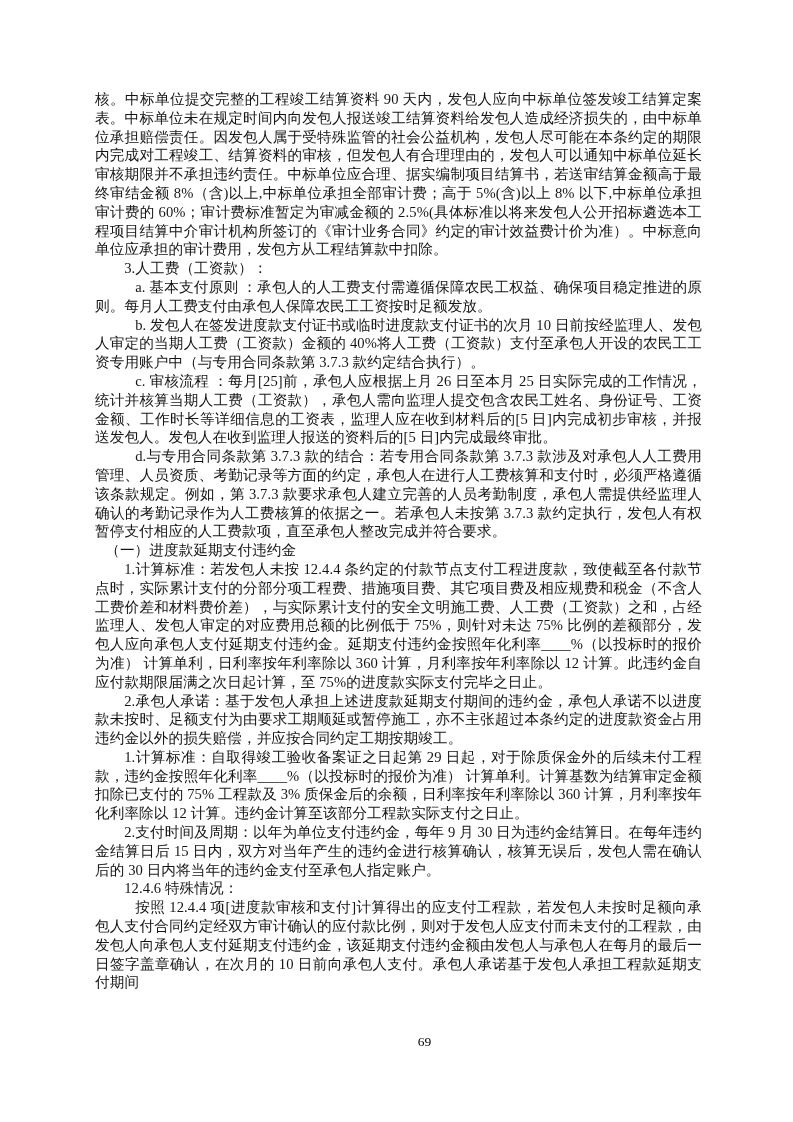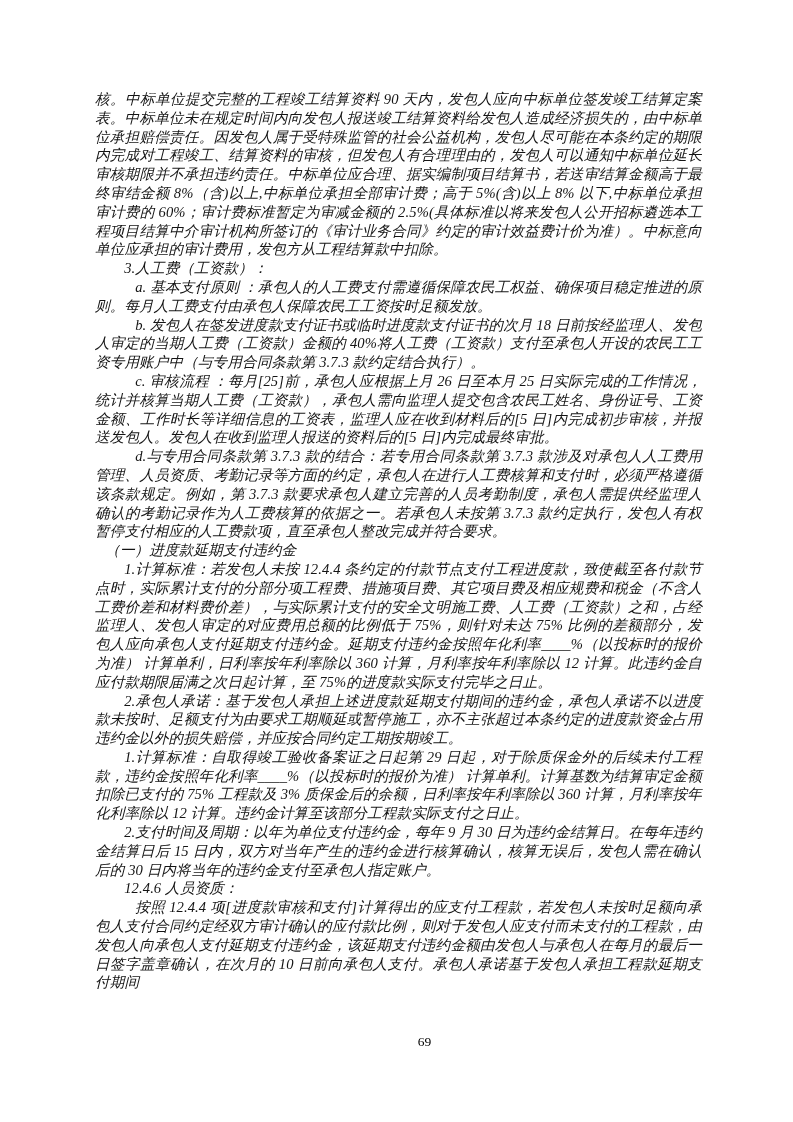--- a/index.html
+++ b/index.html
@@ -24,21 +24,20 @@
     font-size: 14.6px;
     line-height: 18.8px;
     text-align: justify;
     text-justify: inter-ideograph;
     letter-spacing: 0.1px;
   }
   .content p {
     margin: 0;
     padding: 0;
     word-break: break-all;
-    font-style: italic;
   }
   .ind-0  { text-indent: 0; }
   .ind-01 { text-indent: 0.15em; }
   .ind-07 { text-indent: 0.7em; }
   .ind-2  { text-indent: 2em; }
   .ind-3  { text-indent: 2.75em; }
   .footer {
     position: absolute;
     top: 1034px;
     left: 0;
@@ -50,25 +49,25 @@
   }
 </style>
 </head>
 <body>
 
 <div class="page">
   <div class="content">
     <p class="ind-0">核。中标单位提交完整的工程竣工结算资料 90 天内，发包人应向中标单位签发竣工结算定案表。中标单位未在规定时间内向发包人报送竣工结算资料给发包人造成经济损失的，由中标单位承担赔偿责任。因发包人属于受特殊监管的社会公益机构，发包人尽可能在本条约定的期限内完成对工程竣工、结算资料的审核，但发包人有合理理由的，发包人可以通知中标单位延长审核期限并不承担违约责任。中标单位应合理、据实编制项目结算书，若送审结算金额高于最终审结金额 8%（含)以上,中标单位承担全部审计费；高于 5%(含)以上 8% 以下,中标单位承担审计费的 60%；审计费标准暂定为审减金额的 2.5%(具体标准以将来发包人公开招标遴选本工程项目结算中介审计机构所签订的《审计业务合同》约定的审计效益费计价为准）。中标意向单位应承担的审计费用，发包方从工程结算款中扣除。</p>
     <p class="ind-2">3.人工费（工资款）：</p>
     <p class="ind-3">a. 基本支付原则 ：承包人的人工费支付需遵循保障农民工权益、确保项目稳定推进的原则。每月人工费支付由承包人保障农民工工资按时足额发放。</p>
-    <p class="ind-3">b. 发包人在签发进度款支付证书或临时进度款支付证书的次月 18 日前按经监理人、发包人审定的当期人工费（工资款）金额的 40%将人工费（工资款）支付至承包人开设的农民工工资专用账户中（与专用合同条款第 3.7.3 款约定结合执行）。</p>
+    <p class="ind-3">b. 发包人在签发进度款支付证书或临时进度款支付证书的次月 10 日前按经监理人、发包人审定的当期人工费（工资款）金额的 40%将人工费（工资款）支付至承包人开设的农民工工资专用账户中（与专用合同条款第 3.7.3 款约定结合执行）。</p>
     <p class="ind-3">c. 审核流程 ：每月[25]前，承包人应根据上月 26 日至本月 25 日实际完成的工作情况，统计并核算当期人工费（工资款），承包人需向监理人提交包含农民工姓名、身份证号、工资金额、工作时长等详细信息的工资表，监理人应在收到材料后的[5 日]内完成初步审核，并报送发包人。发包人在收到监理人报送的资料后的[5 日]内完成最终审批。</p>
     <p class="ind-3">d.与专用合同条款第 3.7.3 款的结合：若专用合同条款第 3.7.3 款涉及对承包人人工费用管理、人员资质、考勤记录等方面的约定，承包人在进行人工费核算和支付时，必须严格遵循该条款规定。例如，第 3.7.3 款要求承包人建立完善的人员考勤制度，承包人需提供经监理人确认的考勤记录作为人工费核算的依据之一。若承包人未按第 3.7.3 款约定执行，发包人有权暂停支付相应的人工费款项，直至承包人整改完成并符合要求。</p>
     <p class="ind-07">（一）进度款延期支付违约金</p>
     <p class="ind-2">1.计算标准：若发包人未按 12.4.4 条约定的付款节点支付工程进度款，致使截至各付款节点时，实际累计支付的分部分项工程费、措施项目费、其它项目费及相应规费和税金（不含人工费价差和材料费价差），与实际累计支付的安全文明施工费、人工费（工资款）之和，占经监理人、发包人审定的对应费用总额的比例低于 75%，则针对未达 75% 比例的差额部分，发包人应向承包人支付延期支付违约金。延期支付违约金按照年化利率____%（以投标时的报价为准） 计算单利，日利率按年利率除以 360 计算，月利率按年利率除以 12 计算。此违约金自应付款期限届满之次日起计算，至 75%的进度款实际支付完毕之日止。</p>
     <p class="ind-2">2.承包人承诺：基于发包人承担上述进度款延期支付期间的违约金，承包人承诺不以进度款未按时、足额支付为由要求工期顺延或暂停施工，亦不主张超过本条约定的进度款资金占用违约金以外的损失赔偿，并应按合同约定工期按期竣工。</p>
     <p class="ind-2">1.计算标准：自取得竣工验收备案证之日起第 29 日起，对于除质保金外的后续未付工程款，违约金按照年化利率____%（以投标时的报价为准） 计算单利。计算基数为结算审定金额扣除已支付的 75% 工程款及 3% 质保金后的余额，日利率按年利率除以 360 计算，月利率按年化利率除以 12 计算。违约金计算至该部分工程款实际支付之日止。</p>
     <p class="ind-2">2.支付时间及周期：以年为单位支付违约金，每年 9 月 30 日为违约金结算日。在每年违约金结算日后 15 日内，双方对当年产生的违约金进行核算确认，核算无误后，发包人需在确认后的 30 日内将当年的违约金支付至承包人指定账户。</p>
-    <p class="ind-2">12.4.6 人员资质：</p>
+    <p class="ind-2">12.4.6 特殊情况：</p>
     <p class="ind-3">按照 12.4.4 项[进度款审核和支付]计算得出的应支付工程款，若发包人未按时足额向承包人支付合同约定经双方审计确认的应付款比例，则对于发包人应支付而未支付的工程款，由发包人向承包人支付延期支付违约金，该延期支付违约金额由发包人与承包人在每月的最后一日签字盖章确认，在次月的 10 日前向承包人支付。承包人承诺基于发包人承担工程款延期支付期间</p>
   </div>
   <div class="footer">69</div>
 </div>
 
 </body></html>

